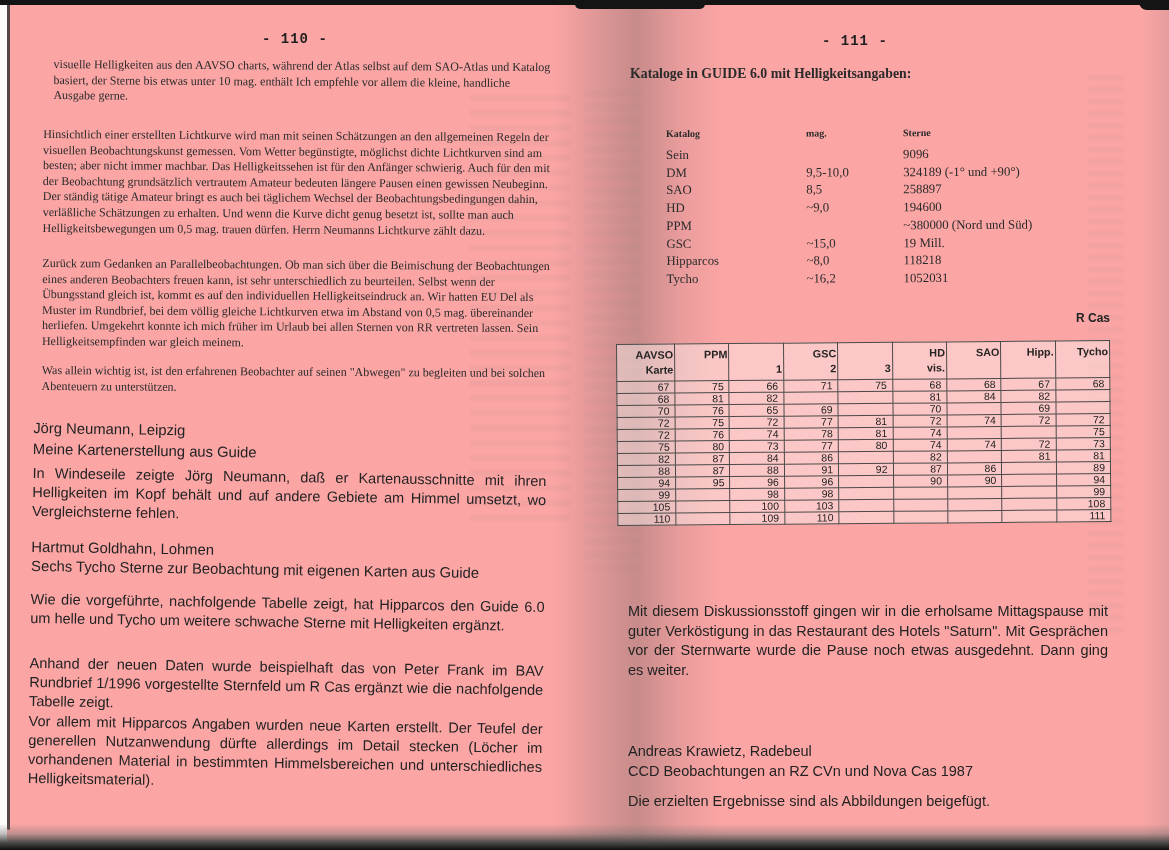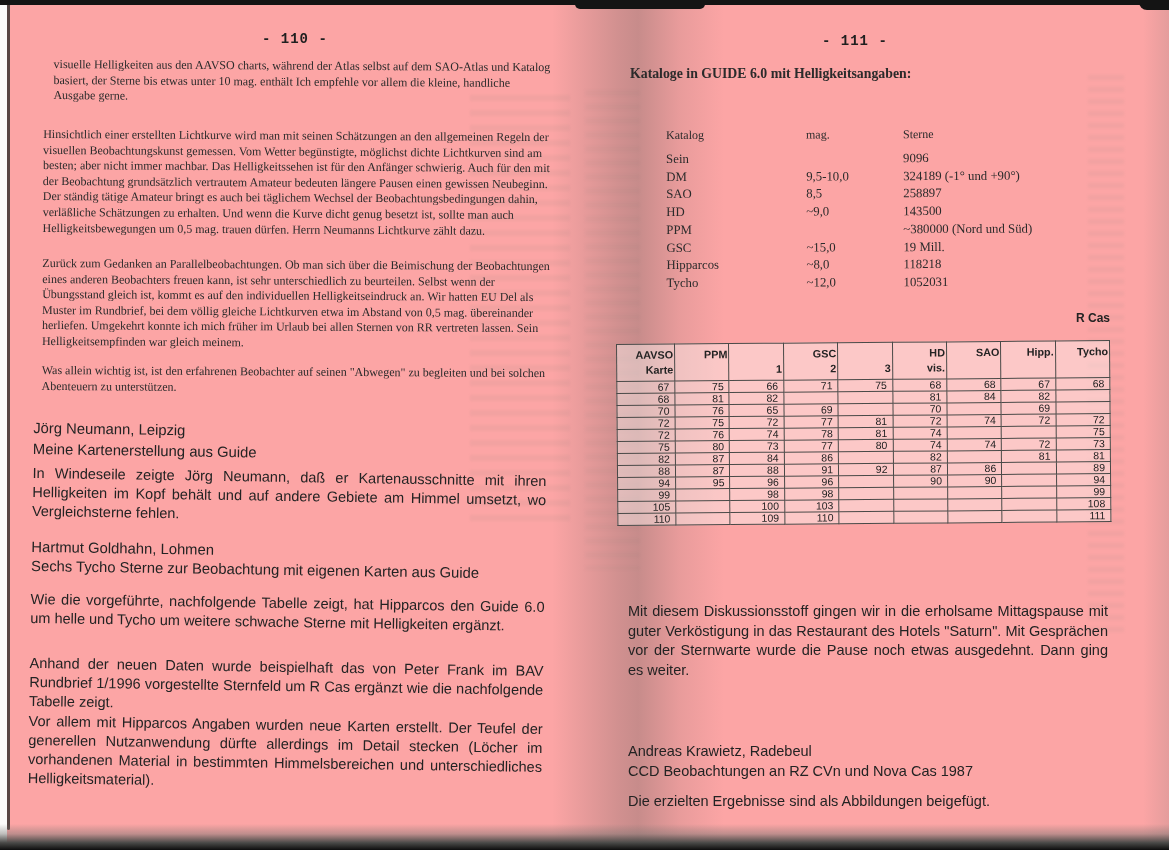--- a/index.html
+++ b/index.html
@@ -47,21 +47,21 @@
   .sp-neumann{top:464px;}
   .h-goldhahn{top:538px;line-height:19px;}
   .sp-g1{top:590px;}
   .sp-g2{top:654px;}
   .sp-g3{top:712px;}
   
   .rp-title{left:630px;top:66px;width:480px;font-weight:bold;font-size:13.8px;z-index:2;}
   .catalog{left:666px;top:128px;z-index:2;transform:rotate(-0.2deg);transform-origin:0 0;}
   .catalog table{border-collapse:collapse;table-layout:fixed;width:487px;}
   .catalog col.c1{width:140px;}.catalog col.c2{width:97px;}.catalog col.c3{width:250px;}
-  .catalog th{font-size:12px;font-weight:normal;text-align:left;padding:0 0 8px 0;}
+  .catalog th{font-size:10px;font-weight:bold;text-align:left;padding:0 0 8px 0;}
   .catalog td{font-size:12.8px;line-height:17.7px;padding:0;vertical-align:top;}
   .rcas-title{left:616px;top:311px;width:494px;text-align:right;z-index:2;
     font-family:"Liberation Sans", sans-serif;font-weight:bold;font-size:12px;color:#232323;}
   .rcas{left:616px;top:344px;z-index:2;transform:rotate(-0.45deg);transform-origin:0 0;}
   .rcas table{border-collapse:collapse;table-layout:fixed;width:494px;background:rgba(252,252,250,0.4);
     font-family:"Liberation Sans", sans-serif;color:#232323;}
   .rcas col.first{width:58px;}
   .rcas th,.rcas td{border:1px solid #4a4a48;}
   .rcas th{font-size:10.8px;font-weight:bold;text-align:center;padding:3px 1px;vertical-align:top;}
   .rcas th div{height:15px;line-height:15px;text-align:right;}
@@ -141,40 +141,40 @@
               <td>324189 (-1° und +90°)</td>
             </tr>
             <tr>
               <td>SAO</td>
               <td>8,5</td>
               <td>258897</td>
             </tr>
             <tr>
               <td>HD</td>
               <td>~9,0</td>
-              <td>143500</td>
+              <td>194600</td>
             </tr>
             <tr>
               <td>PPM</td>
               <td></td>
               <td>~380000 (Nord und Süd)</td>
             </tr>
             <tr>
               <td>GSC</td>
               <td>~15,0</td>
               <td>19 Mill.</td>
             </tr>
             <tr>
               <td>Hipparcos</td>
               <td>~8,0</td>
               <td>118218</td>
             </tr>
             <tr>
               <td>Tycho</td>
-              <td>~12,0</td>
+              <td>~16,2</td>
               <td>1052031</td>
             </tr>
           </tbody>
       </table>
     </div>
 
     <div class="abs rcas-title">R Cas</div>
 
     <div class="abs rcas">
       <table>

